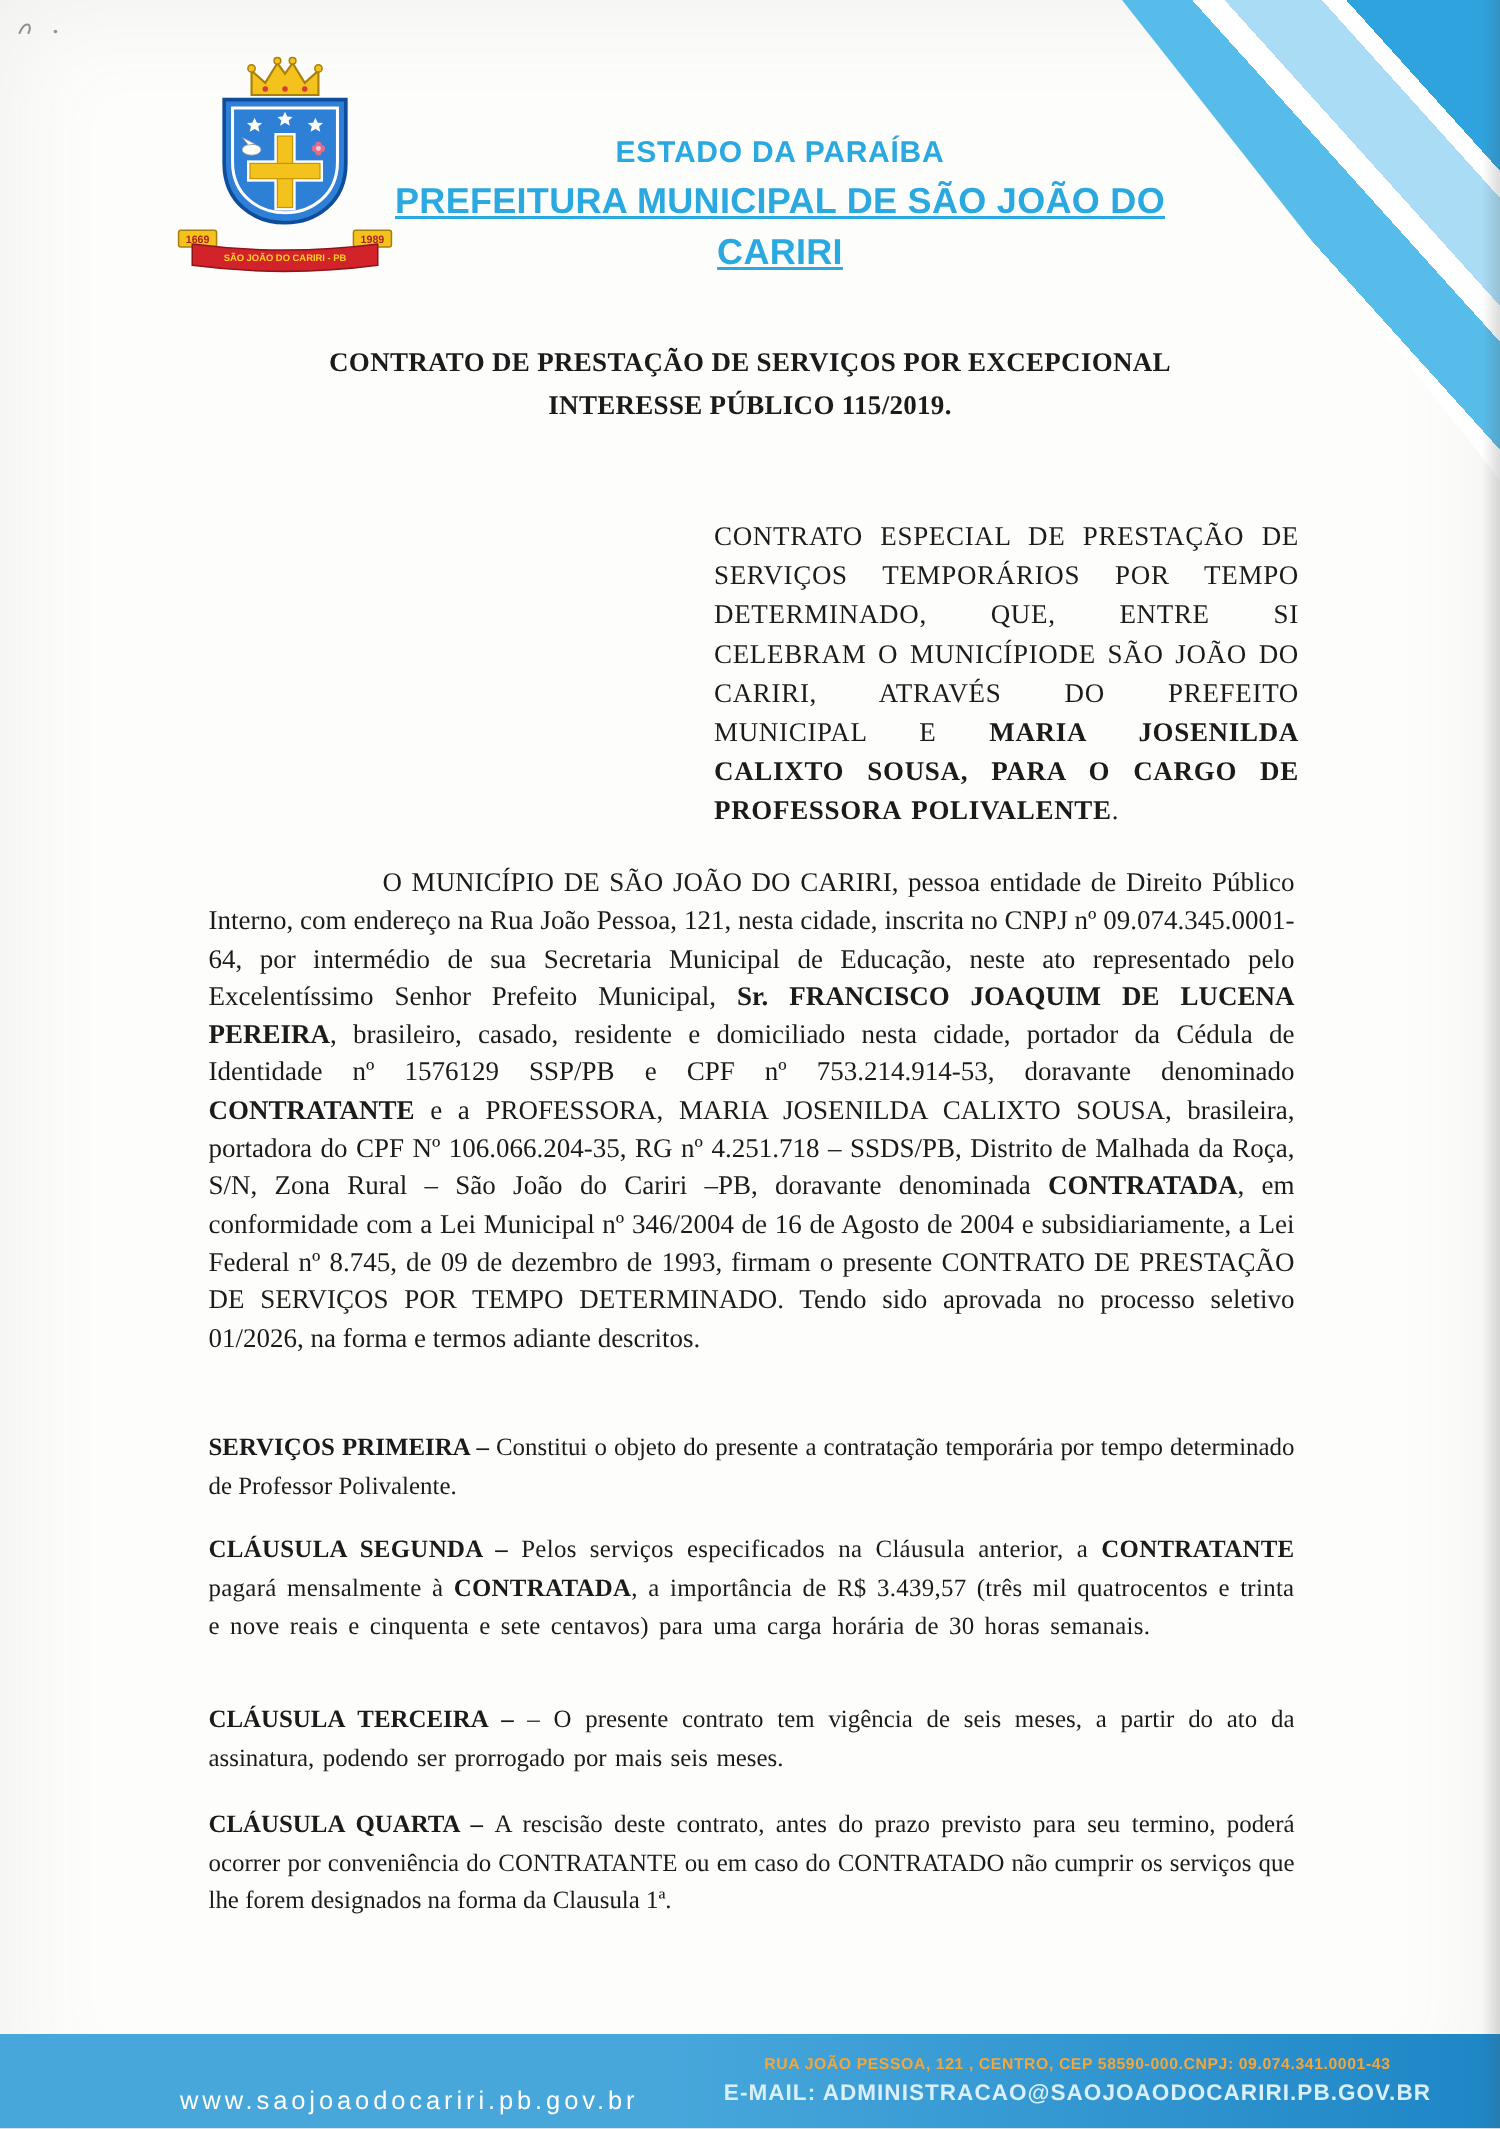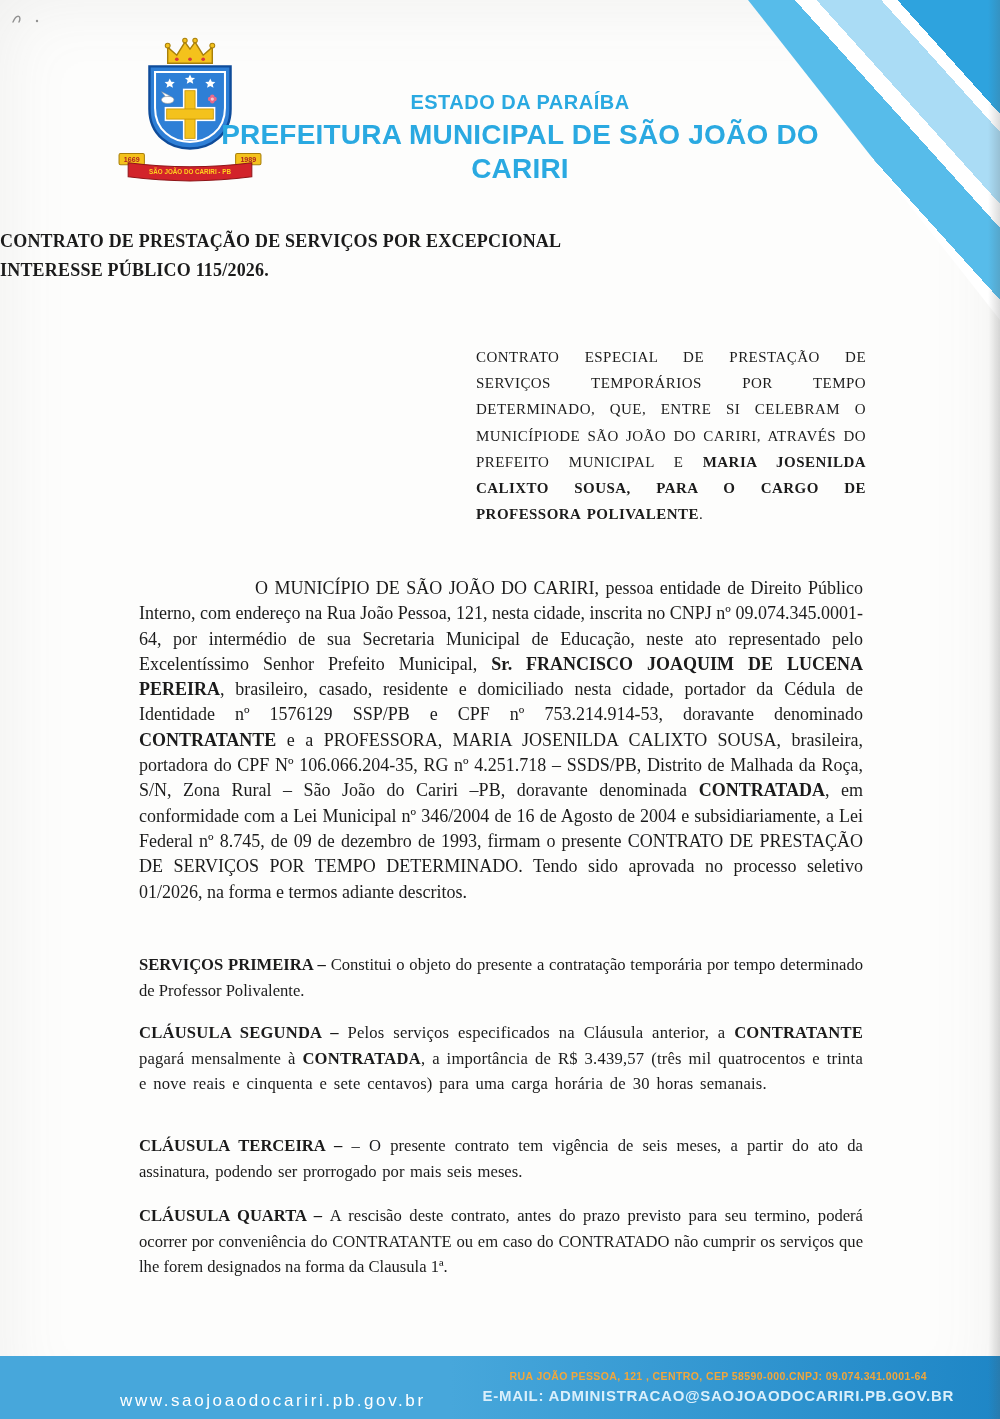--- a/index.html
+++ b/index.html
@@ -45,33 +45,33 @@
 
   
   .header-text {
     position:absolute; left:220px; top:86px; width:600px; z-index:2;
     text-align:center;
     font-family:"Liberation Sans", sans-serif;
     font-weight:700;
     color: var(--brand-blue, #2aa9e1);
   }
   .header-state { font-size:20px; line-height:32px; letter-spacing:.5px; }
-  .header-muni  { font-size:28px; line-height:34px; letter-spacing:.2px; }
+  .header-muni  { font-size:24px; line-height:34px; letter-spacing:.2px;text-decoration:underline; }
 
   
   .doc-title {
     position:absolute; top:227px; left:0; width:100%; z-index:2;
-    font-weight:bold; font-size:18px; line-height:29px;
+    text-align:center; font-weight:bold; font-size:18px; line-height:29px;
     letter-spacing:.2px;
   }
 
   
   .summary {
     position:absolute; left:476px; top:344px; width:390px; z-index:2;
-    text-align:justify; font-size:15px; line-height:26.2px;
+    text-align:justify; font-size:18px; line-height:26.2px;
     letter-spacing:.45px; word-spacing:2px;
   }
 
   
   .preamble {
     position:absolute; left:139px; top:576px; width:724px; z-index:2;
     text-align:justify; font-size:18px; line-height:25.3px;
     text-indent:116px;
   }
   .clause {
@@ -177,34 +177,34 @@
     </g>
   </svg>
 
   <div class="header-text">
     <div class="header-state">ESTADO DA PARAÍBA</div>
     <div class="header-muni">PREFEITURA MUNICIPAL DE SÃO JOÃO DO CARIRI</div>
   </div>
 
   <div class="doc-title">
     <div>CONTRATO DE PRESTAÇÃO DE SERVIÇOS POR EXCEPCIONAL</div>
-    <div>INTERESSE PÚBLICO 115/2026.</div>
+    <div>INTERESSE PÚBLICO 115/2019.</div>
   </div>
 
   <div class="summary"><span>CONTRATO ESPECIAL DE PRESTAÇÃO DE SERVIÇOS TEMPORÁRIOS POR TEMPO DETERMINADO, QUE, ENTRE SI CELEBRAM O MUNICÍPIODE SÃO JOÃO DO CARIRI, ATRAVÉS DO PREFEITO MUNICIPAL E </span><span class="b">MARIA JOSENILDA CALIXTO SOUSA, PARA O CARGO DE PROFESSORA POLIVALENTE</span><span>.</span></div>
 
   <p class="preamble"><span>O MUNICÍPIO DE SÃO JOÃO DO CARIRI, pessoa entidade de Direito Público Interno, com endereço na Rua João Pessoa, 121, nesta cidade, inscrita no CNPJ nº 09.074.345.0001-64, por intermédio de sua Secretaria Municipal de Educação, neste ato representado pelo Excelentíssimo Senhor Prefeito Municipal, </span><span class="b">Sr. FRANCISCO JOAQUIM DE LUCENA PEREIRA</span><span>, brasileiro, casado, residente e domiciliado nesta cidade, portador da Cédula de Identidade nº 1576129 SSP/PB e CPF nº 753.214.914-53, doravante denominado </span><span class="b">CONTRATANTE</span><span> e a PROFESSORA, MARIA JOSENILDA CALIXTO SOUSA, brasileira, portadora do CPF Nº 106.066.204-35, RG nº 4.251.718 – SSDS/PB, Distrito de Malhada da Roça, S/N, Zona Rural – São João do Cariri –PB, doravante denominada </span><span class="b">CONTRATADA</span><span>, em conformidade com a Lei Municipal nº 346/2004 de 16 de Agosto de 2004 e subsidiariamente, a Lei Federal nº 8.745, de 09 de dezembro de 1993, firmam o presente CONTRATO DE PRESTAÇÃO DE SERVIÇOS POR TEMPO DETERMINADO. Tendo sido aprovada no processo seletivo 01/2026, na forma e termos adiante descritos.</span></p>
 
   <p class="clause clause-1"><span class="b">SERVIÇOS PRIMEIRA – </span><span>Constitui o objeto do presente a contratação temporária por tempo determinado de Professor Polivalente.</span></p>
   <p class="clause clause-2"><span class="b">CLÁUSULA SEGUNDA – </span><span>Pelos serviços especificados na Cláusula anterior, a </span><span class="b">CONTRATANTE</span><span> pagará mensalmente à </span><span class="b">CONTRATADA</span><span>, a importância de R$ 3.439,57 (três mil quatrocentos e trinta e nove reais e cinquenta e sete centavos) para uma carga horária de 30 horas semanais.</span></p>
   <p class="clause clause-3"><span class="b">CLÁUSULA TERCEIRA – </span><span>– O presente contrato tem vigência de seis meses, a partir do ato da assinatura, podendo ser prorrogado por mais seis meses.</span></p>
   <p class="clause clause-4"><span class="b">CLÁUSULA QUARTA – </span><span>A rescisão deste contrato, antes do prazo previsto para seu termino, poderá ocorrer por conveniência do CONTRATANTE ou em caso do CONTRATADO não cumprir os serviços que lhe forem designados na forma da Clausula 1ª.</span></p>
 
   <div class="footer">
     <div class="footer-site">www.saojoaodocariri.pb.gov.br</div>
     <div class="footer-contact">
-      <div class="footer-address">RUA JOÃO PESSOA, 121 , CENTRO, CEP 58590-000.CNPJ: 09.074.341.0001-64</div>
+      <div class="footer-address">RUA JOÃO PESSOA, 121 , CENTRO, CEP 58590-000.CNPJ: 09.074.341.0001-43</div>
       <div class="footer-email">E-MAIL: ADMINISTRACAO@SAOJOAODOCARIRI.PB.GOV.BR</div>
     </div>
   </div>
 
   <div class="edge-shade"></div>
 </div>
 
 </body></html>

